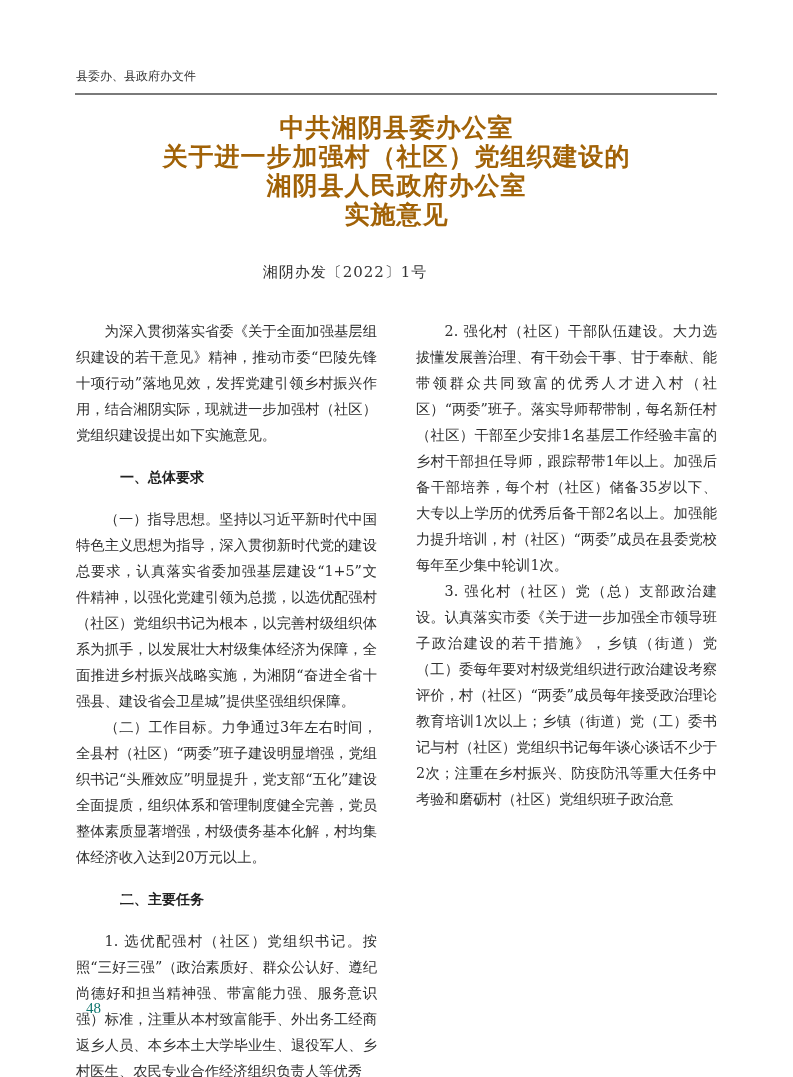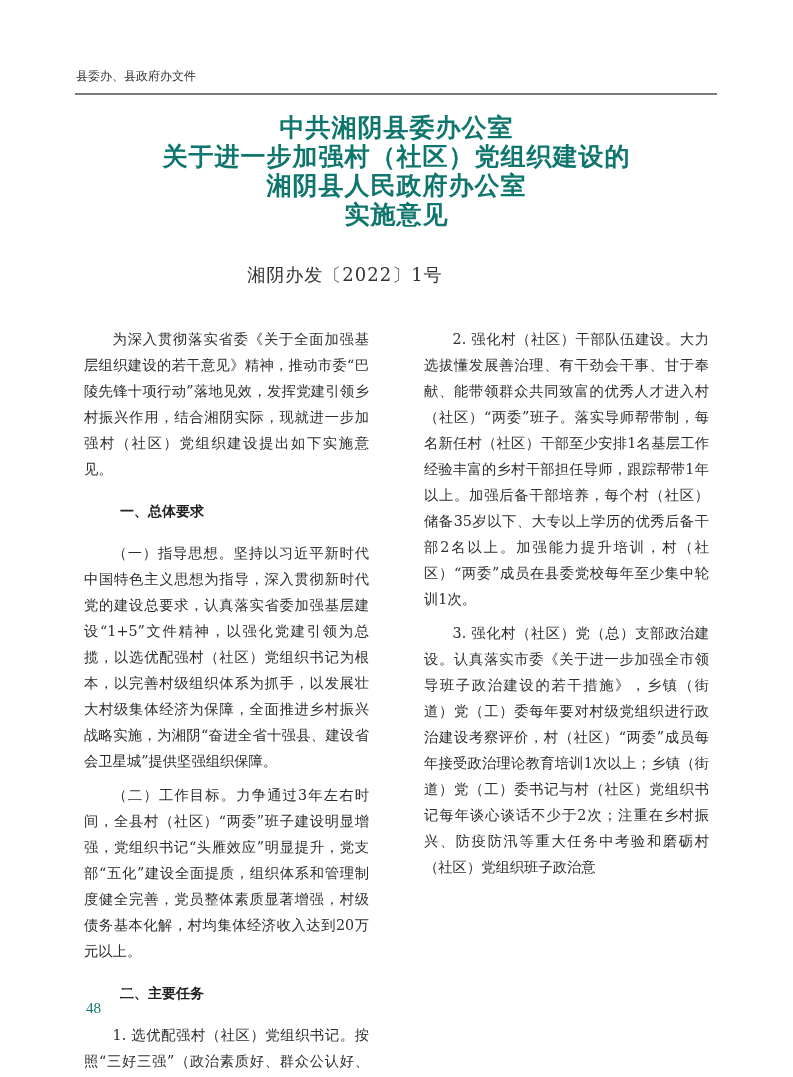--- a/index.html
+++ b/index.html
@@ -38,47 +38,47 @@
       top: 113px;
       width: 793px;
       text-align: center;
     }
     .title-line {
       display: block;
       font-family: Liberation Sans, sans-serif;
       font-weight: bold;
       font-size: 25px;
       line-height: 29px;
-      color: #0f766e;
+      color: #a16207;
       letter-spacing: 1px;
     }
     .doc-number {
       position: absolute;
       left: 0;
       top: 263px;
       width: 690px;
       text-align: center;
-      font-size: 18px;
+      font-size: 15px;
       color: #333;
       letter-spacing: 1px;
     }
     .col {
       position: absolute;
       top: 318px;
       width: 301px;
       font-size: 14.3px;
       line-height: 26px;
       color: #2e2e2e;
       text-align: justify;
       text-justify: inter-character;
     }
     .col-left { left: 76px; }
     .col-right { left: 416px; }
     .col p {
-      margin: 8px;
+      margin: 0;
       text-indent: 2em;
     }
     .col p.cont { text-indent: 0; }
     .col h2 {
       margin: 16px;
       font-family: "DejaVu Sans", "Liberation Sans", sans-serif;
       font-weight: bold;
       font-size: 14px;
       line-height: 26px;
       padding-left: 2em;

